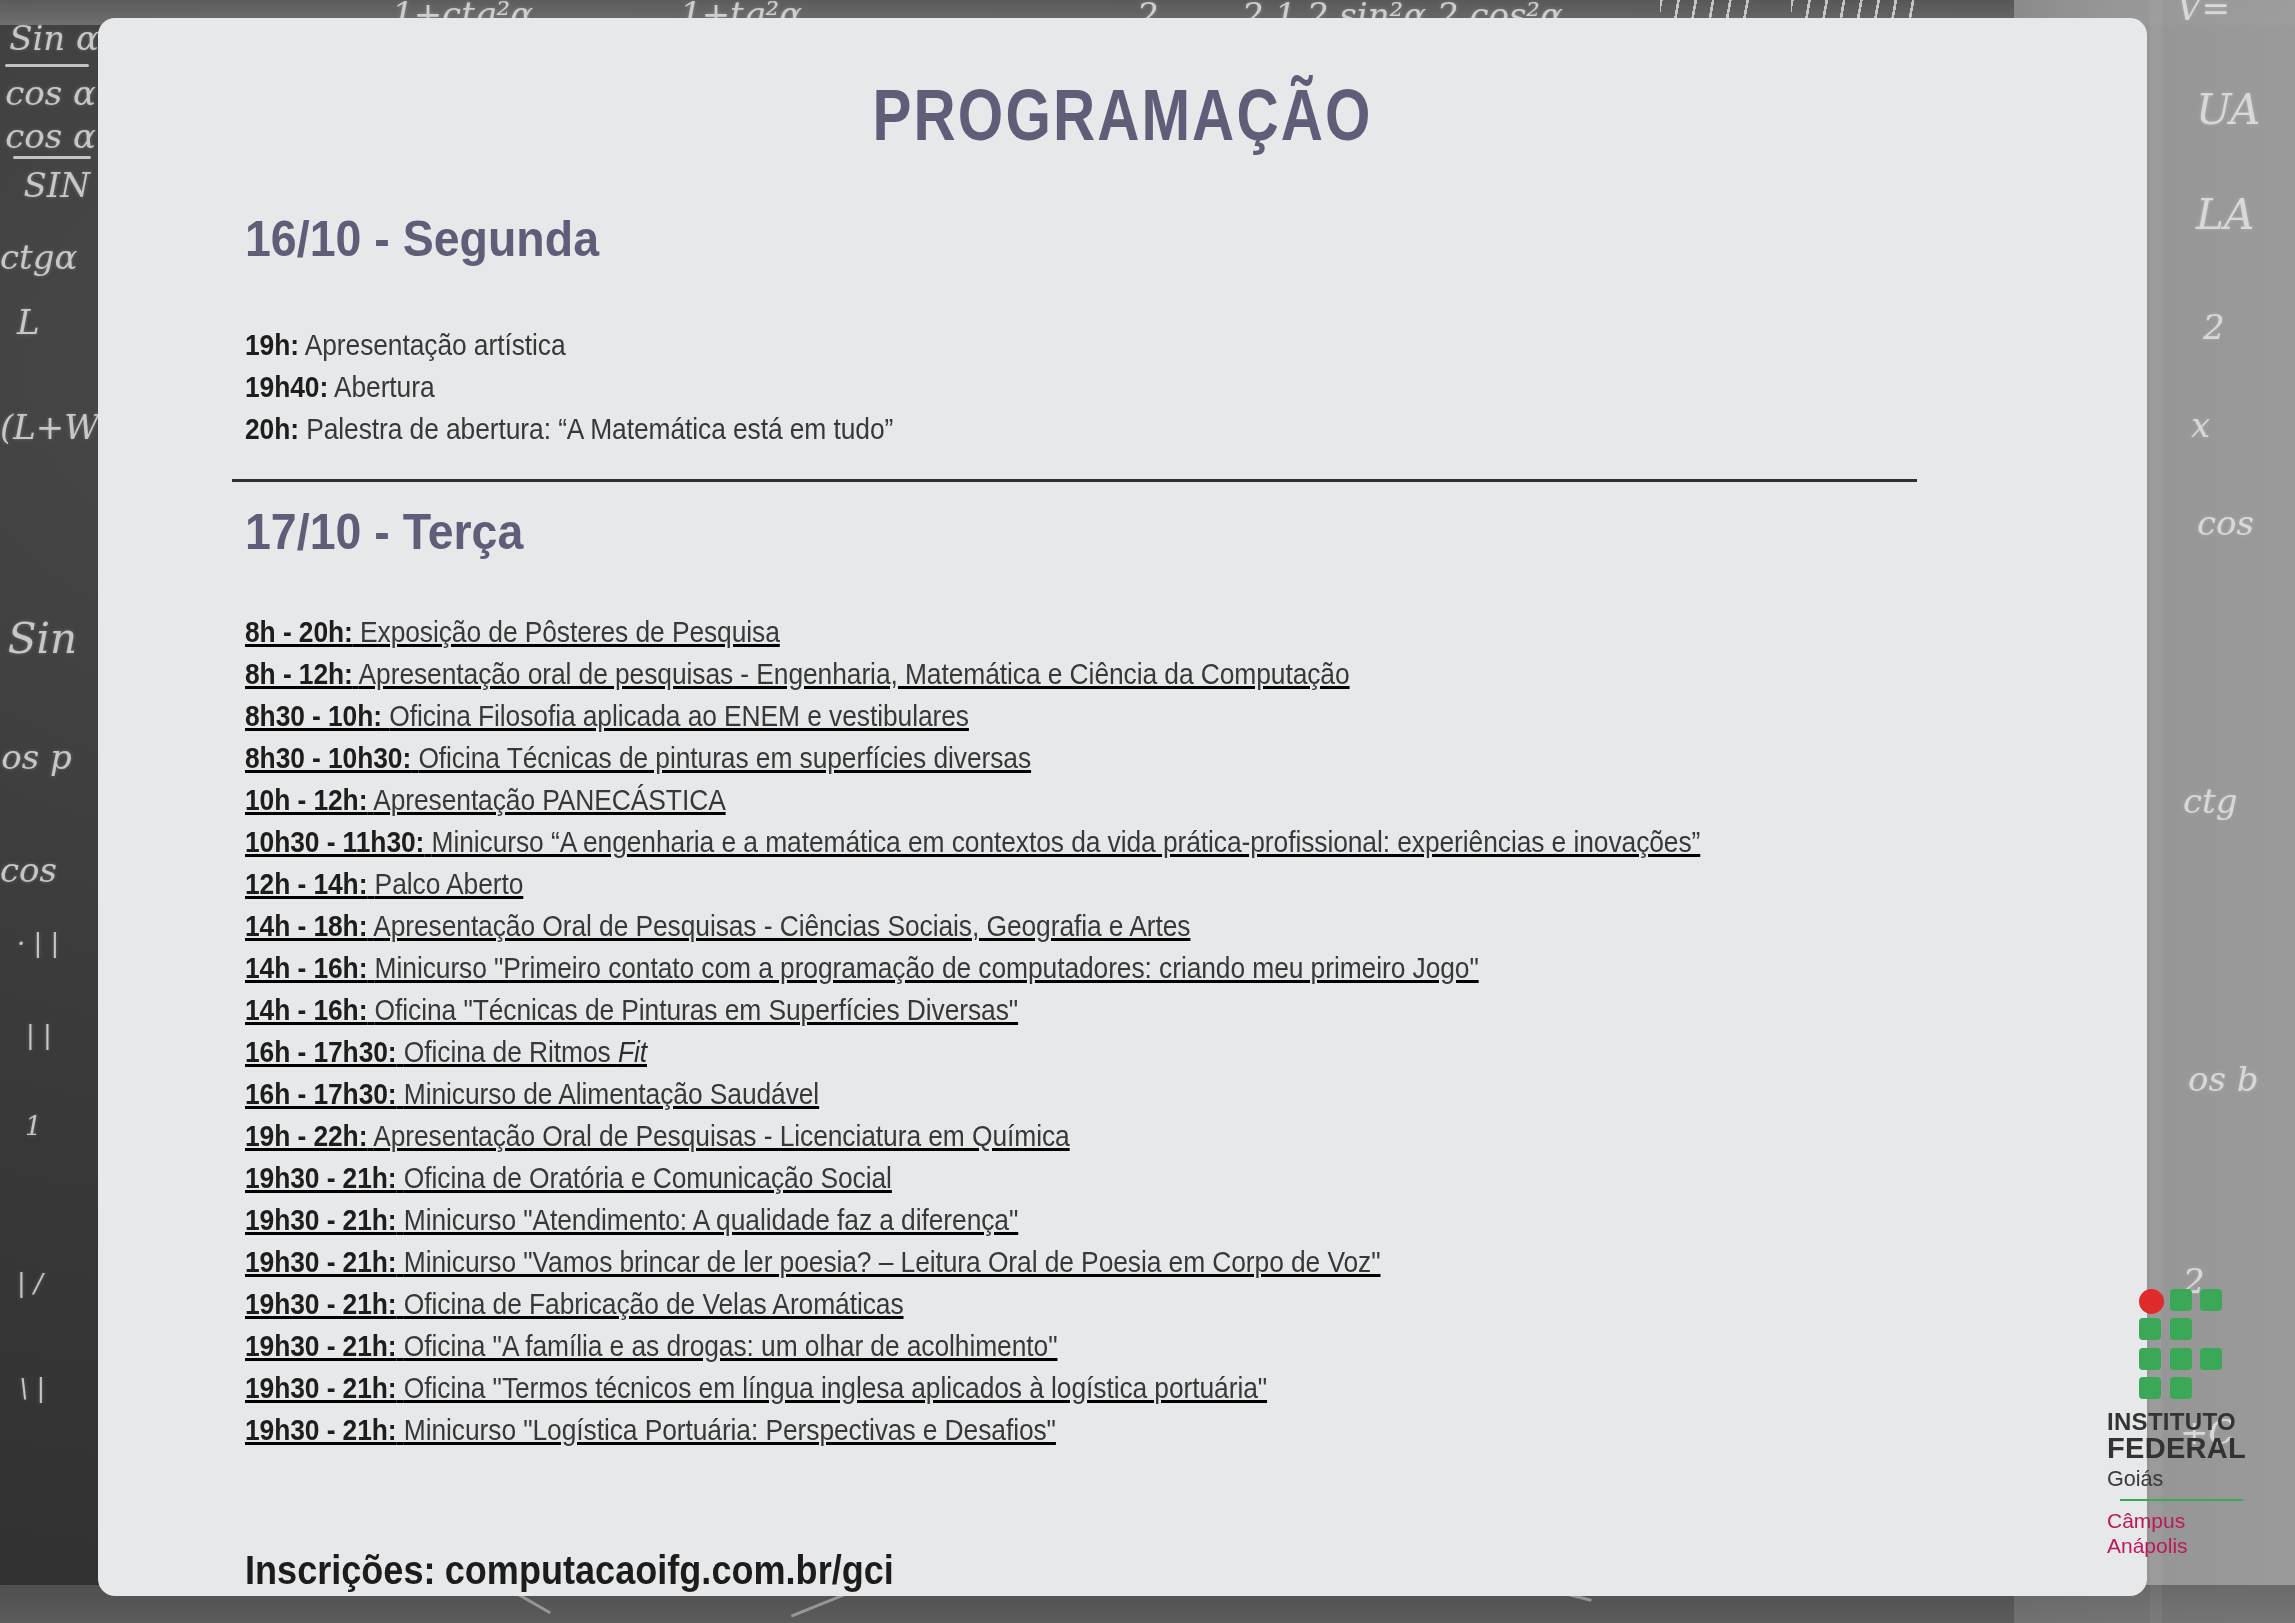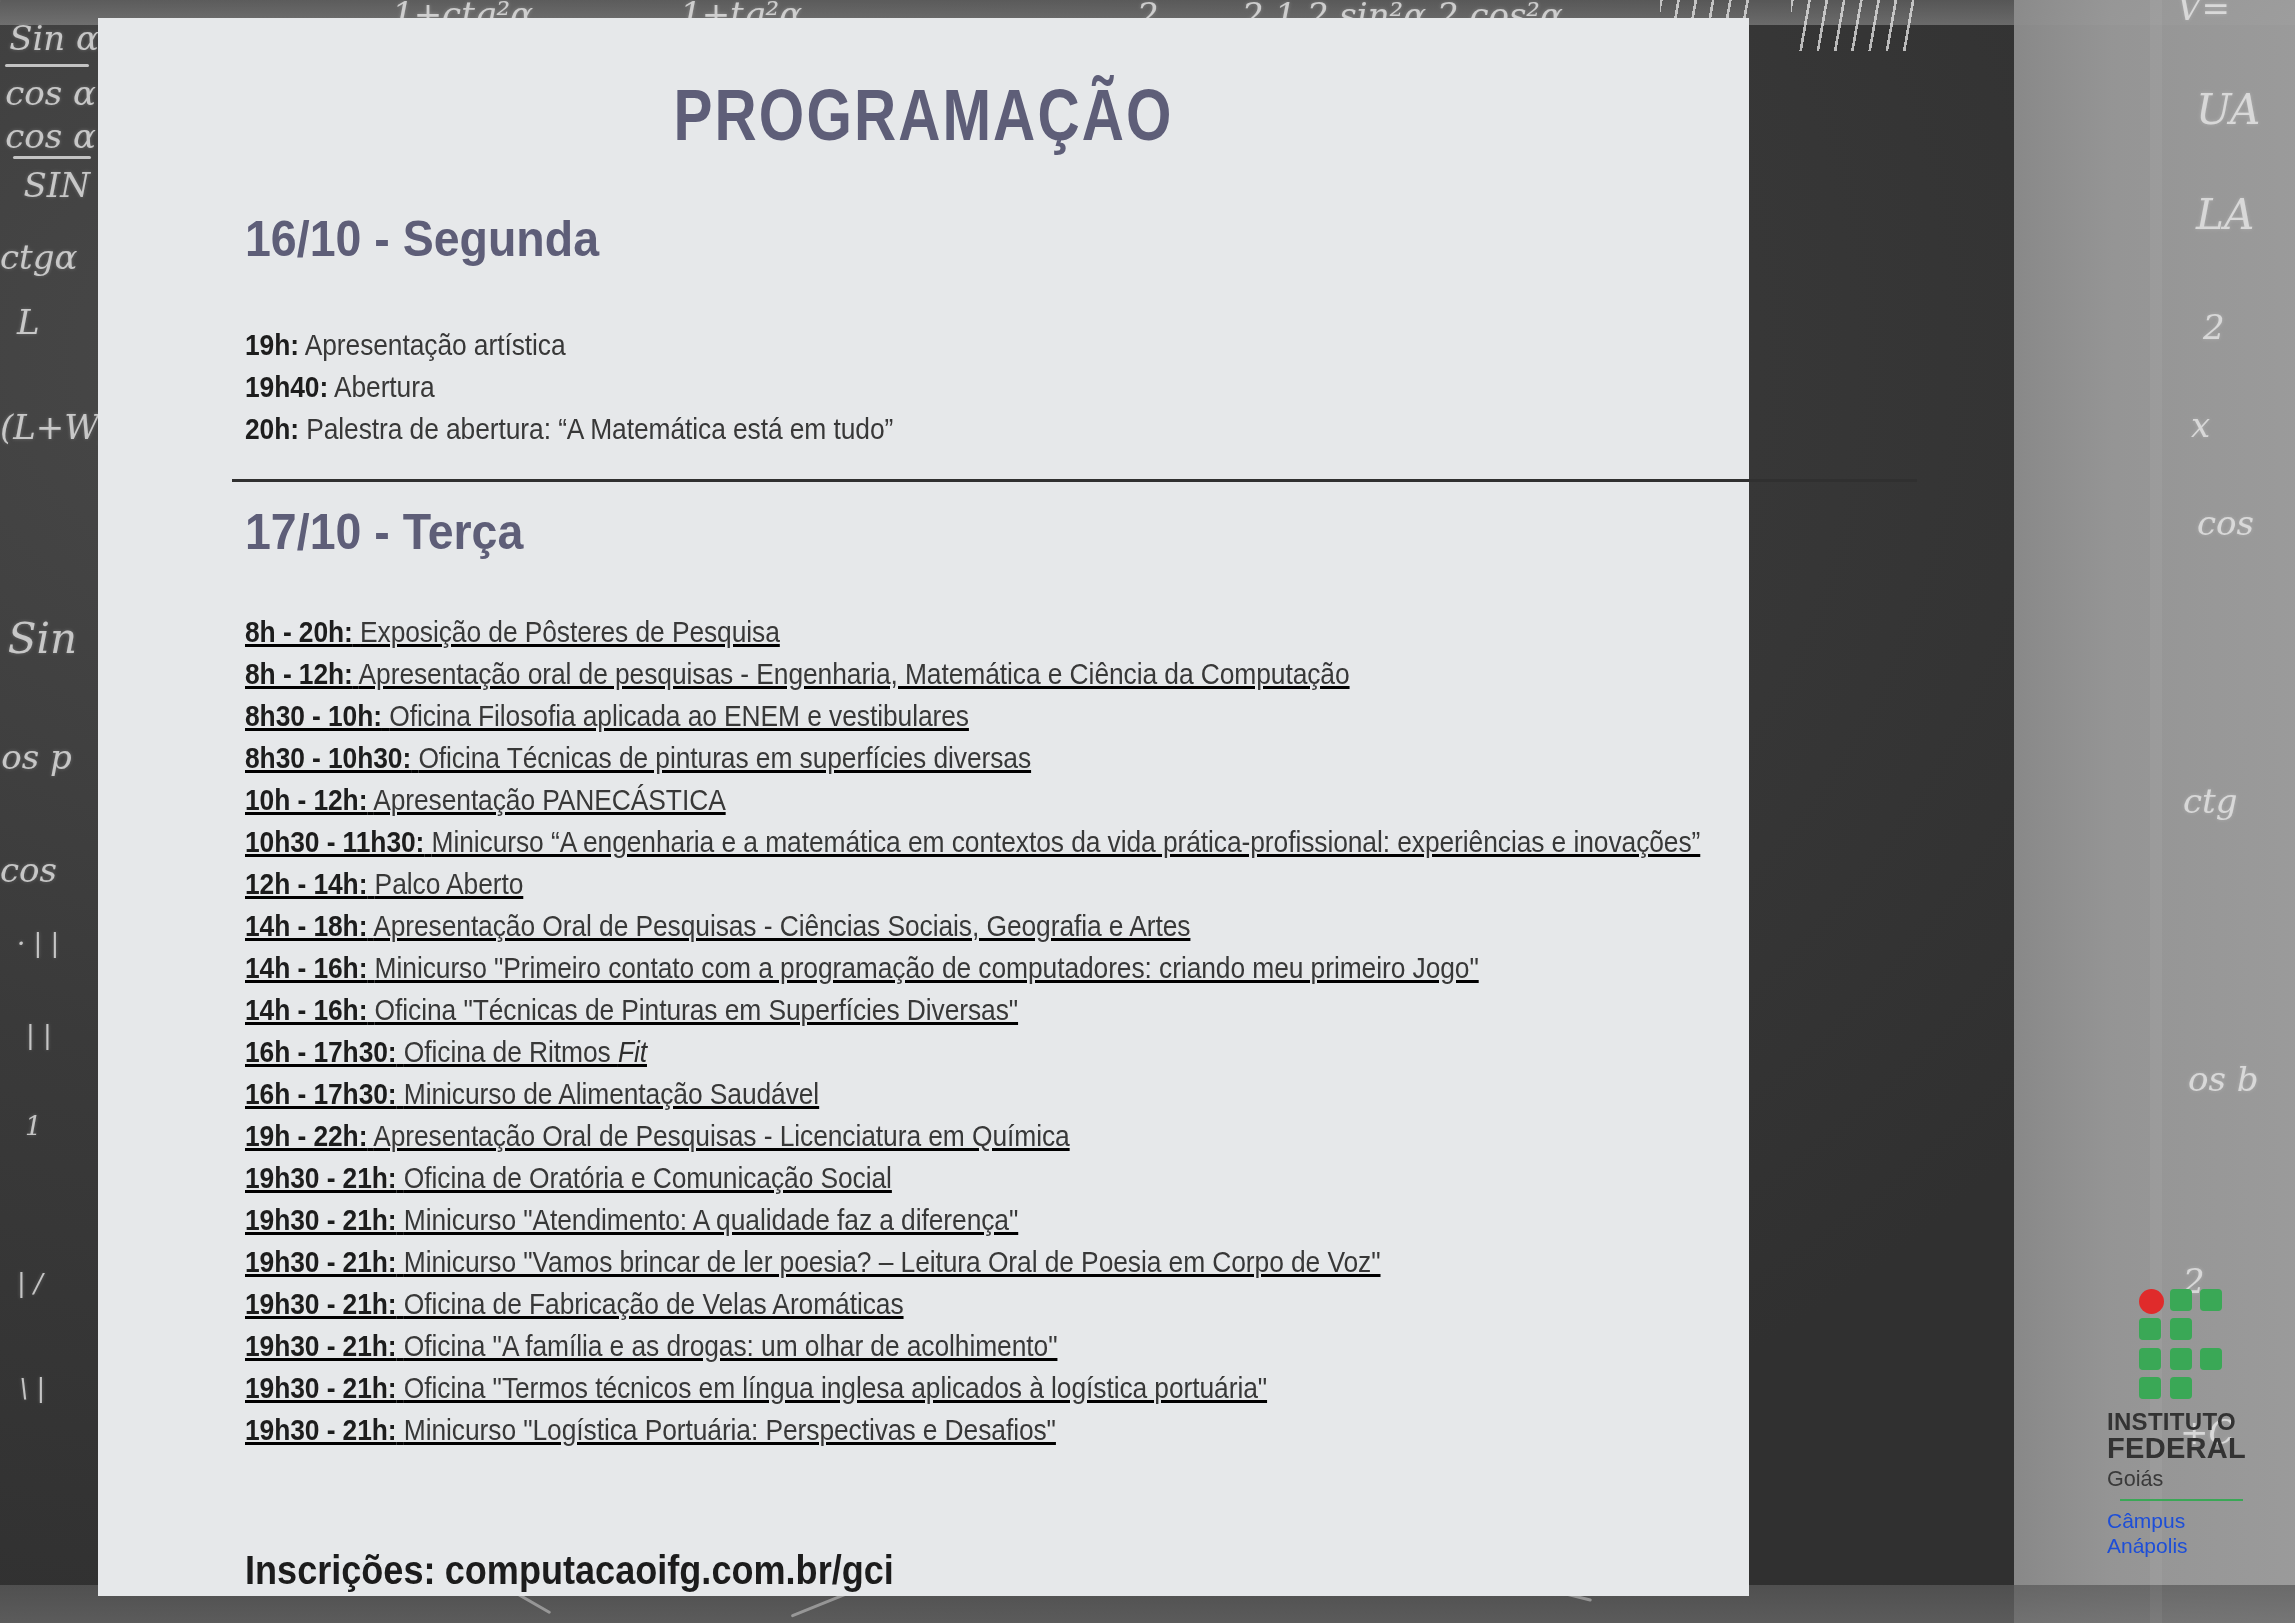--- a/index.html
+++ b/index.html
@@ -67,23 +67,24 @@
     position:absolute;
     background:repeating-linear-gradient(100deg,#e8e8e8 0 2.6px, transparent 2.6px 17px);
     opacity:.75;
   }
   .chalk-dim{opacity:.45;}
 
   
   #card{
     position:absolute;
     left:98px;top:17.6px;
-    width:1651px;height:1578px;
+    width:2049px;height:1578px;
     background:#e6e8ea;
     box-shadow:0 0 0 0 rgba(0,0,0,0);
+    border-radius:17px;
   }
   .card-inner{
     position:absolute;inset:0;
     padding:0;
   }
 
   
   .poster-title{
     position:absolute;
     left:0;right:0;top:60px;
@@ -200,21 +201,21 @@
     font-family:"Liberation Sans", sans-serif;
     font-size:21.6px;color:#3a3a3a;
     margin-top:2px;
   }
   .logo-rule{
     width:123px;height:2px;background:#3aa856;
     margin:7.2px auto 6.5px auto;
   }
   .logo-campus{
     font-family:"Liberation Sans", sans-serif;
-    font-size:21px;color:#1d4ed8;line-height:1.22;
+    font-size:21px;color:#be185d;line-height:1.22;
   }
 </style>
 </head>
 <body>
 
 <div id="poster">
 
   <div class="chalkboard"></div>
   <div class="board-light-top"></div>
   <div class="board-light-right"></div>

